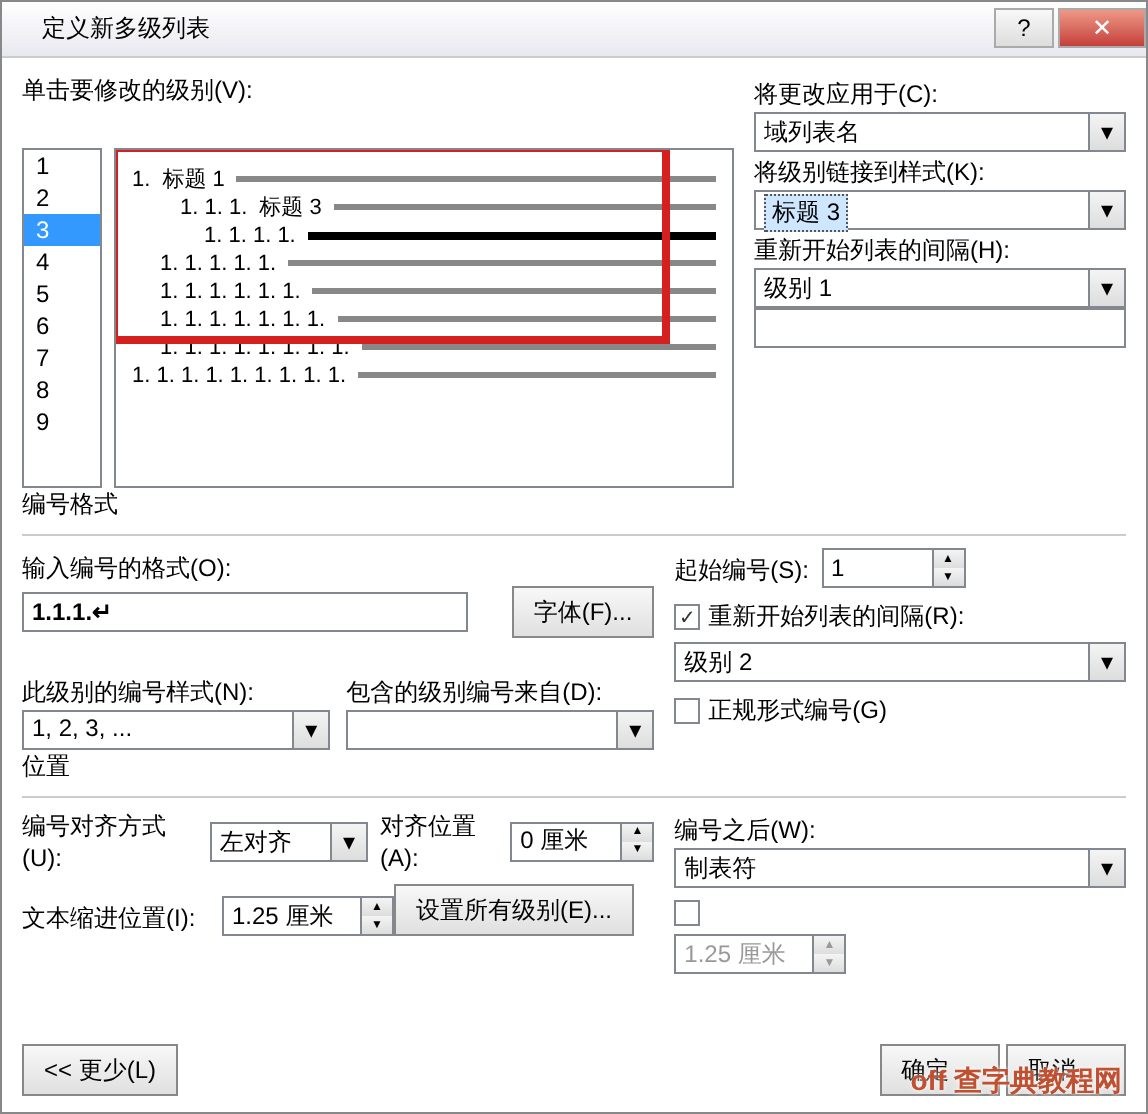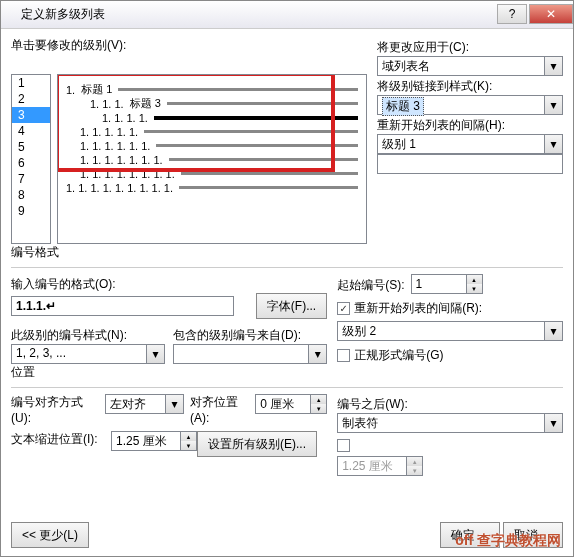--- a/index.html
+++ b/index.html
@@ -32,21 +32,21 @@
 .hl-text { background: #cfe6ff; border: 1px dotted #555; display: inline-block; padding: 0 3px; }
 .section-title { font-weight: normal; margin: 0 0 6px; }
 .group { border: none; border-top: 1px solid #ccc; padding: 6px 0 0; margin: 6px 0 0; }
 .btn { height: 22px; border: 1px solid #888; background: linear-gradient(#f8f8f8,#e0e0e0); padding: 12px 10px; display: inline-flex; align-items: center; }
 .spin { display: flex; }
 .spin input { width: 56px; height: 20px; border: 1px solid #828790; padding: 1px 4px; }
 .spin .sp { width: 16px; height: 20px; border: 1px solid #828790; border-left: none; display: flex; flex-direction: column; }
 .spin .sp div { flex: 1; display: flex; align-items: center; justify-content: center; background: linear-gradient(#f4f4f4,#ddd); font-size: 6px; }
 .chk { display: flex; align-items: center; gap: 4px; }
 .chk .box { width: 13px; height: 13px; border: 1px solid #828790; background: #fff; display: flex; align-items: center; justify-content: center; font-size: 10px; color: #333; }
-.mid-row { display: flex; gap: 8px; align-items: flex-start; margin-top: 6px; }
+.mid-row { display: flex; gap: 8px; align-items: flex-start; margin-top: 17px; }
 .col { flex: 1; }
 .footer { position: absolute; bottom: 8px; left: 10px; right: 10px; display: flex; justify-content: space-between; align-items: center; }
 .watermark { position: absolute; bottom: 6px; right: 12px; color: #c05030; font-size: 14px; font-weight: bold; text-shadow: 0 0 2px #fff; pointer-events:none; }
 .disabled { color: #999; }
 </style>
 </head>
 <body>
 
 <div class="window">
   <div class="titlebar">
@@ -190,36 +190,36 @@
               <span>正规形式编号(G)</span>
             </div>
         </div>
       </div>
     </div>
 
     <div class="section-title">位置</div>
     <div class="group">
       <div class="row">
         <div style="flex:1.4">
-          <div class="row" style="gap:6px;">
+          <div class="row" style="gap:6px;align-items:center">
             <span style="width:100px">编号对齐方式(U):</span>
             <div class="combo" style="width:90px">
                 <div class="cbox">左对齐</div>
                 <div class="dd">▾</div>
               </div>
             <span>对齐位置(A):</span>
             <div class="spin">
                 <input value="0 厘米" style="">
                 <div class="sp">
                   <div>▲</div>
                   <div>▼</div>
                 </div>
               </div>
           </div>
-          <div class="row" style="gap:0;align-items:flex-start;margin-top:6px">
+          <div class="row" style="gap:0;align-items:flex-end;margin-top:6px">
             <span style="width:100px">文本缩进位置(I):</span>
             <div class="spin">
                 <input style="width: 70px;" value="1.25 厘米">
                 <div class="sp">
                   <div>▲</div>
                   <div>▼</div>
                 </div>
               </div>
             <button class="btn">设置所有级别(E)...</button>
           </div>

